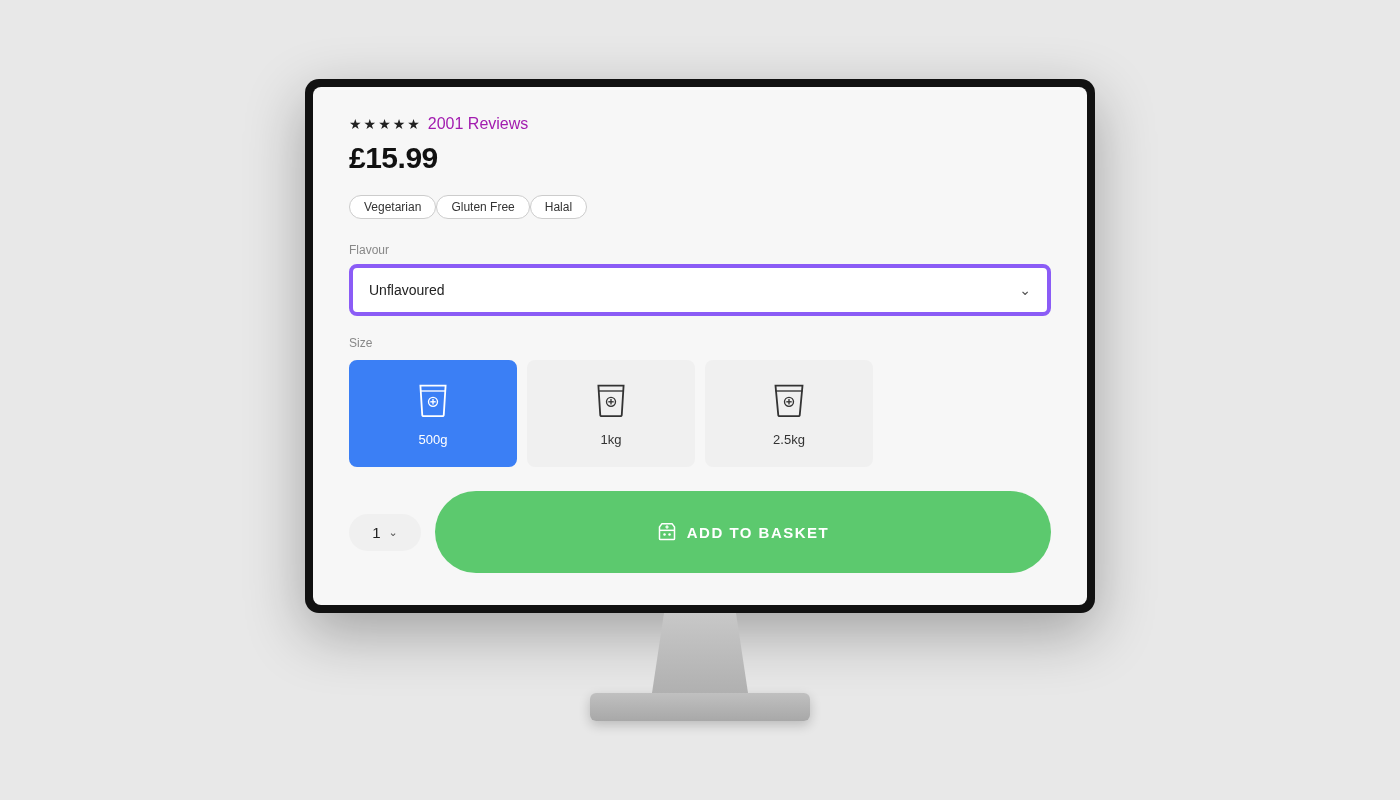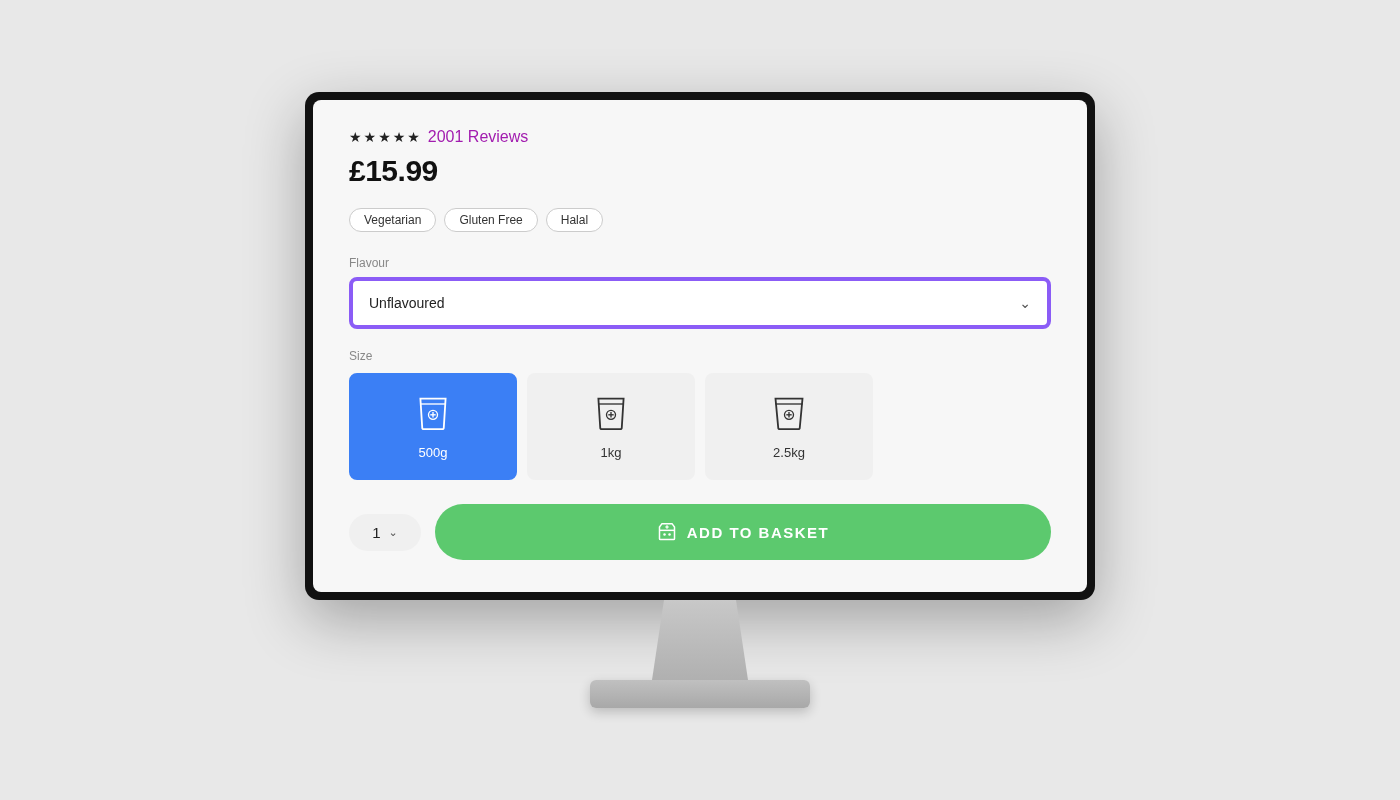--- a/index.html
+++ b/index.html
@@ -69,21 +69,20 @@
       font-size: 30px;
       font-weight: 700;
       color: #111;
       margin: 8px 0 18px 0;
       letter-spacing: -0.5px;
     }
 
     
     .tags {
       display: flex;
-      gap: 8px;
       margin-bottom: 24px;
       margin-top: 20px;
     }
 
     .tag {
       border: 1px solid #ccc;
       border-radius: 20px;
       padding: 4px 14px;
       font-size: 12px;
       color: #333;
@@ -189,21 +188,21 @@
     .qty-chevron {
       font-size: 11px;
       color: #555;
     }
 
     .add-to-basket-btn {
       flex: 1;
       background: #5CC96E;
       border: none;
       border-radius: 50px;
-      padding: 18px 24px;
+      padding: 31px 24px;
       display: flex;
       align-items: center;
       justify-content: center;
       gap: 10px;
       cursor: pointer;
       font-size: 15px;
       font-weight: 700;
       color: #fff;
       letter-spacing: 1.5px;
       text-transform: uppercase;

